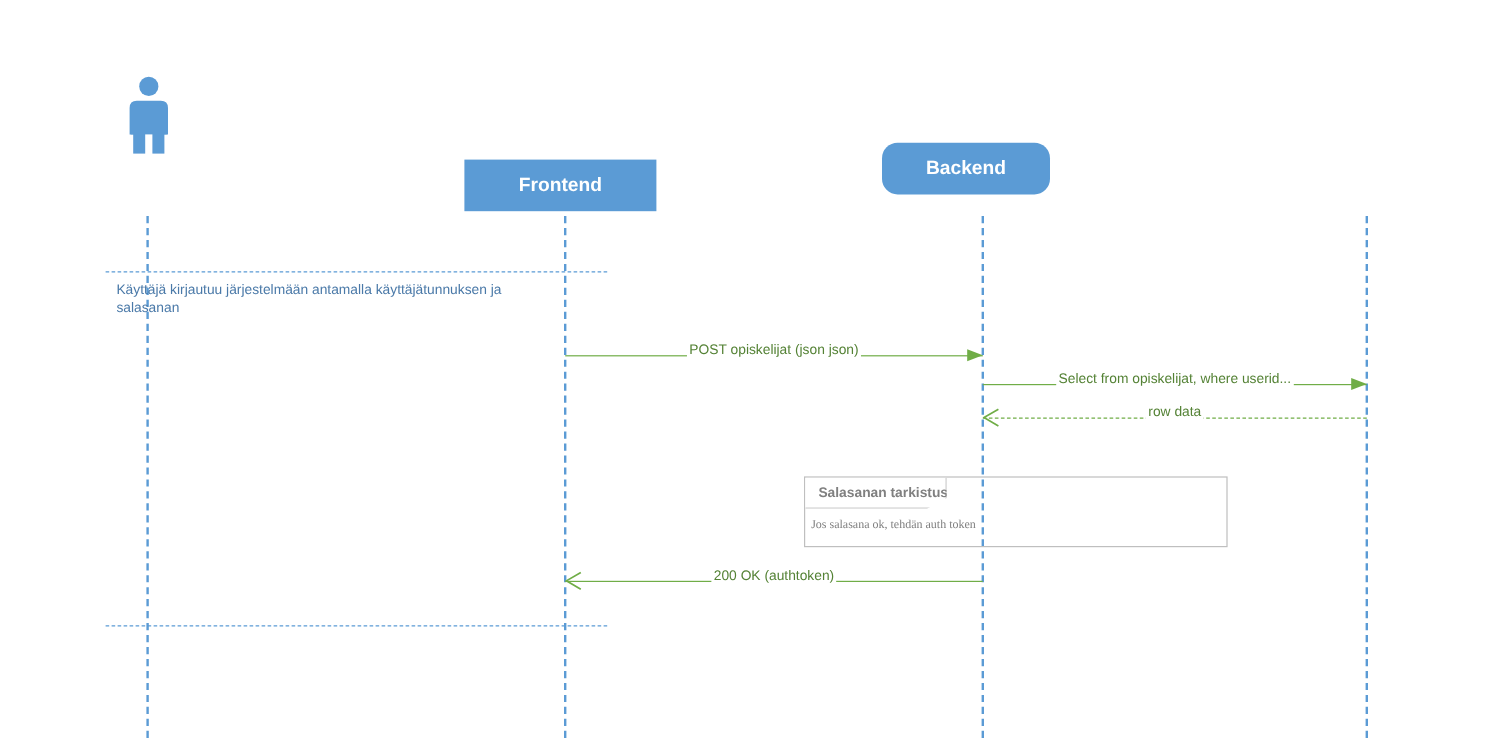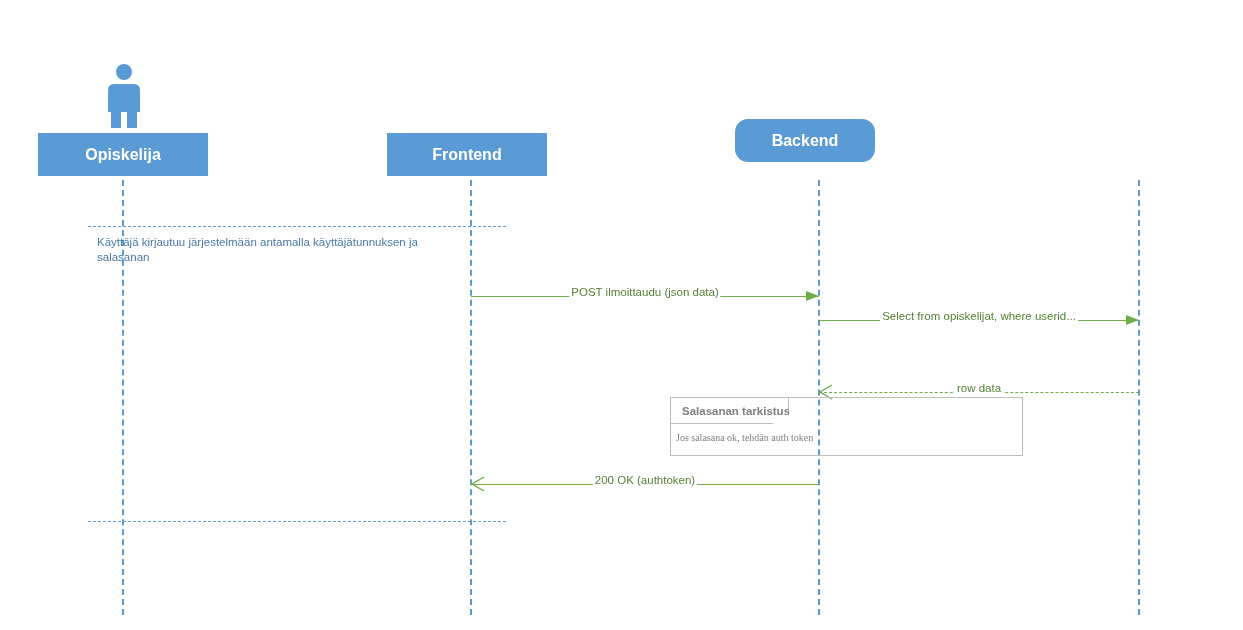--- a/index.html
+++ b/index.html
@@ -175,23 +175,20 @@
   <div class="actor-figure">
     <svg width="48" height="68" viewBox="0 0 48 68" xmlns="http://www.w3.org/2000/svg">
       <circle cx="24" cy="10" r="8" fill="#5B9BD5"></circle>
       <path d="M8 28 q0 -6 6 -6 h20 q6 0 6 6 v22 h-9 v-22 h-14 v22 h-9 z" fill="#5B9BD5"></path>
       <rect x="9" y="26" width="30" height="24" fill="#5B9BD5"></rect>
       <rect x="11" y="48" width="10" height="18" fill="#5B9BD5"></rect>
       <rect x="27" y="48" width="10" height="18" fill="#5B9BD5"></rect>
     </svg>
   </div>
 
-  <div class="lifeline-head" style="left:38px; top:133px; width:170px;">
-    <span class="head-label">Opiskelija</span>
-  </div>
   <div class="lifeline-head" style="left:387px; top:133px; width:160px;">
     <span class="head-label">Frontend</span>
   </div>
   <div class="lifeline-head" style="left:735px; top:119px; width:140px;border-radius:13px;">
     <span class="head-label">Backend</span>
   </div>
 
   <div class="lifeline-line" style="left:122px; top:180px; height:435px;"></div>
   <div class="lifeline-line" style="left:470px; top:180px; height:435px;"></div>
   <div class="lifeline-line" style="left:818px; top:180px; height:435px;"></div>
@@ -199,30 +196,30 @@
 
   <div class="note-sep" style="left:88px; top:226px; width:418px;"></div>
   <div class="note-text" style="left:97px; top:235px; width:420px;">
     <div>Käyttäjä kirjautuu järjestelmään antamalla käyttäjätunnuksen ja</div>
     <div>salasanan</div>
   </div>
 
   <div class="msg" style="left:471px; top:286px; width:348px;">
     <div class="msg-line"></div>
     <div class="arrow-head head-solid-right"></div>
-    <span class="msg-label">POST ilmoittaudu (json data)</span>
+    <span class="msg-label">POST opiskelijat (json json)</span>
   </div>
 
   <div class="msg" style="left:819px; top:310px; width:320px;">
     <div class="msg-line"></div>
     <div class="arrow-head head-solid-right"></div>
     <span class="msg-label">Select from opiskelijat, where userid...</span>
   </div>
 
-  <div class="msg dashed" style="left:819px; top:338px; width:320px;margin-top:44px;">
+  <div class="msg dashed" style="left:819px; top:338px; width:320px;">
     <div class="msg-line"></div>
     <div class="arrow-head head-open-left">
       <svg width="14" height="16" viewBox="0 0 14 16" xmlns="http://www.w3.org/2000/svg">
         <path d="M13 1 L1 8 L13 15" fill="none" stroke="#70AD47" stroke-width="1.4"></path>
       </svg>
     </div>
     <span class="msg-label">row data</span>
   </div>
 
   <div class="fragment-box" style="left:670px; top:397px; width:353px; height:59px;padding-left:22px;">

